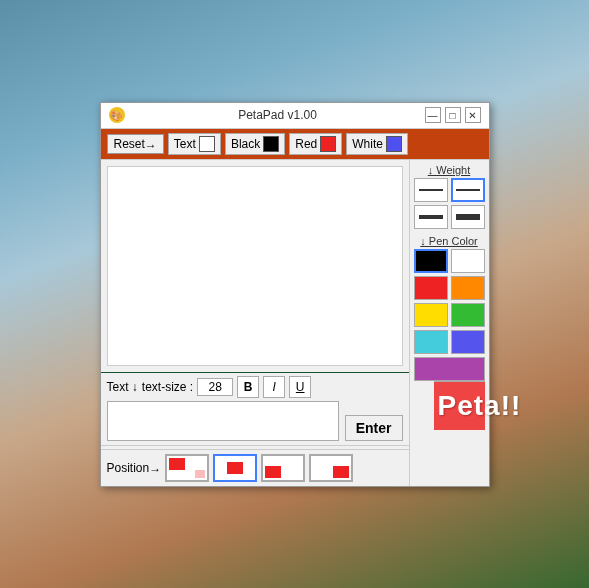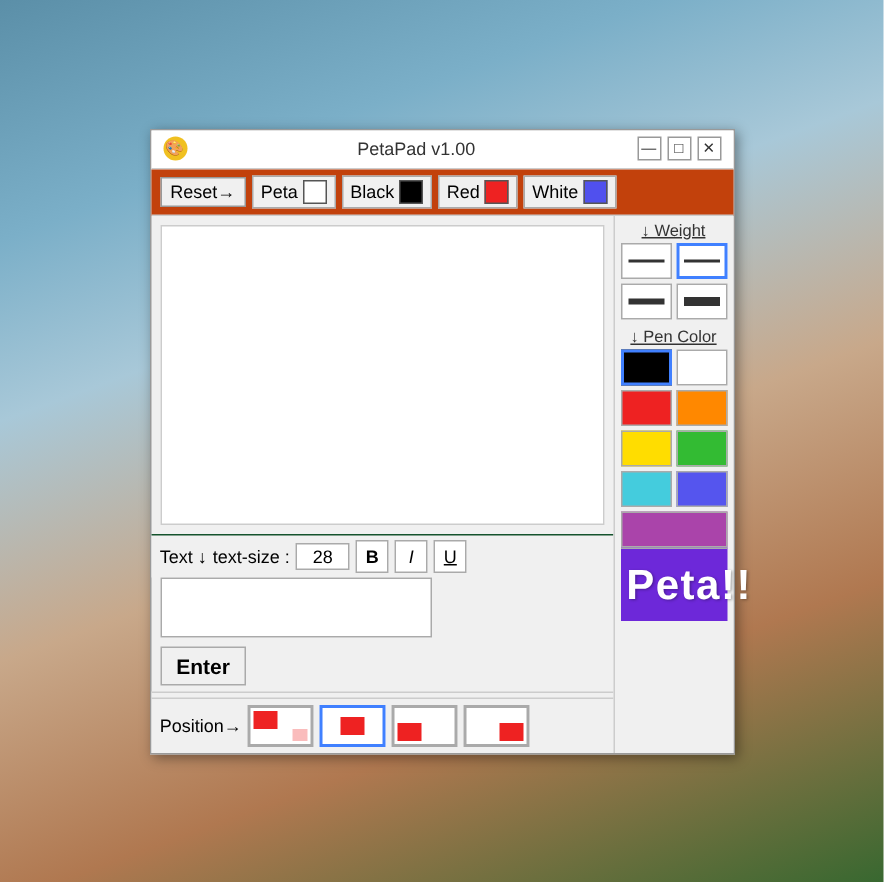--- a/index.html
+++ b/index.html
@@ -161,24 +161,23 @@
       align-items: center;
       justify-content: center;
     }
 
     .bold-btn { font-weight: bold; }
     .italic-btn { font-style: italic; }
     .underline-btn { text-decoration: underline; }
 
     .text-input-row {
       display: flex;
-      align-items: flex-start;
+      align-items: flex-end;
       padding: 0 6px 4px 6px;
       gap: 6px;
-      flex-direction: column;
     }
 
     .text-input-box {
       flex: 1;
       border: 1px solid #aaa;
       background: #fff;
       min-height: 40px;
       resize: none;
       font-size: 13px;
       padding: 2px;
@@ -282,29 +281,30 @@
       height: 24px;
       border: 1px solid #aaa;
       cursor: pointer;
     }
 
     .pen-color-btn.selected {
       border: 2px solid #4080ff;
     }
 
     .peta-banner {
-      background: #6d28d9;
+      background: #ef4444;
       text-align: center;
       padding: 8px 4px;
       font-size: 28px;
       font-weight: bold;
       color: #fff;
       letter-spacing: 1px;
       text-shadow: 1px 1px 2px rgba(0,0,0,0.3);
       border-top: 1px solid #aaa;
+      margin-left: 20px;
     }
 
     .divider-row {
       height: 4px;
       border-top: 1px solid #ccc;
       background: #f0f0f0;
     }
   </style>
 </head>
 <body>
@@ -317,21 +317,21 @@
     <div class="title-bar-controls">
       <div class="title-btn">—</div>
       <div class="title-btn">□</div>
       <div class="title-btn">✕</div>
     </div>
   </div>
 
   <div class="toolbar">
     <button class="reset-btn">Reset→</button>
     <button class="color-btn">
-      <span>Peta</span>
+      <span>Text</span>
       <span class="color-swatch" style="background:#ffffff;"></span>
     </button>
     <button class="color-btn">
       <span>Black</span>
       <span class="color-swatch" style="background:#000000;"></span>
     </button>
     <button class="color-btn">
       <span>Red</span>
       <span class="color-swatch" style="background:#ee2222;"></span>
     </button>

